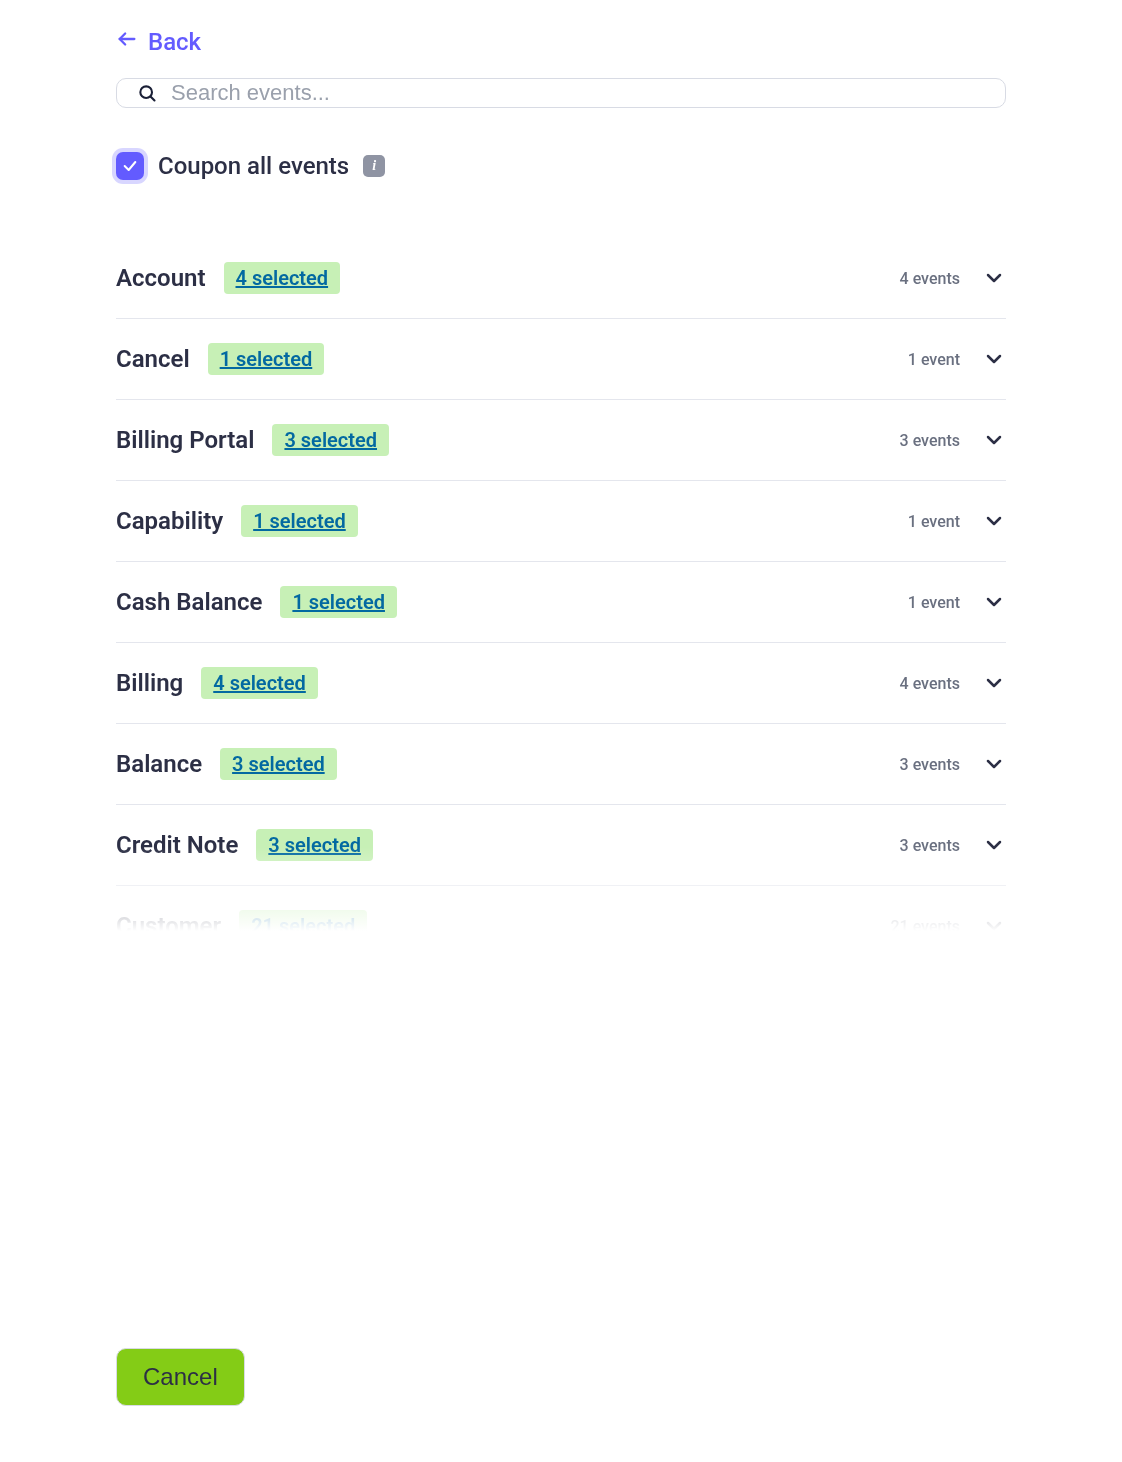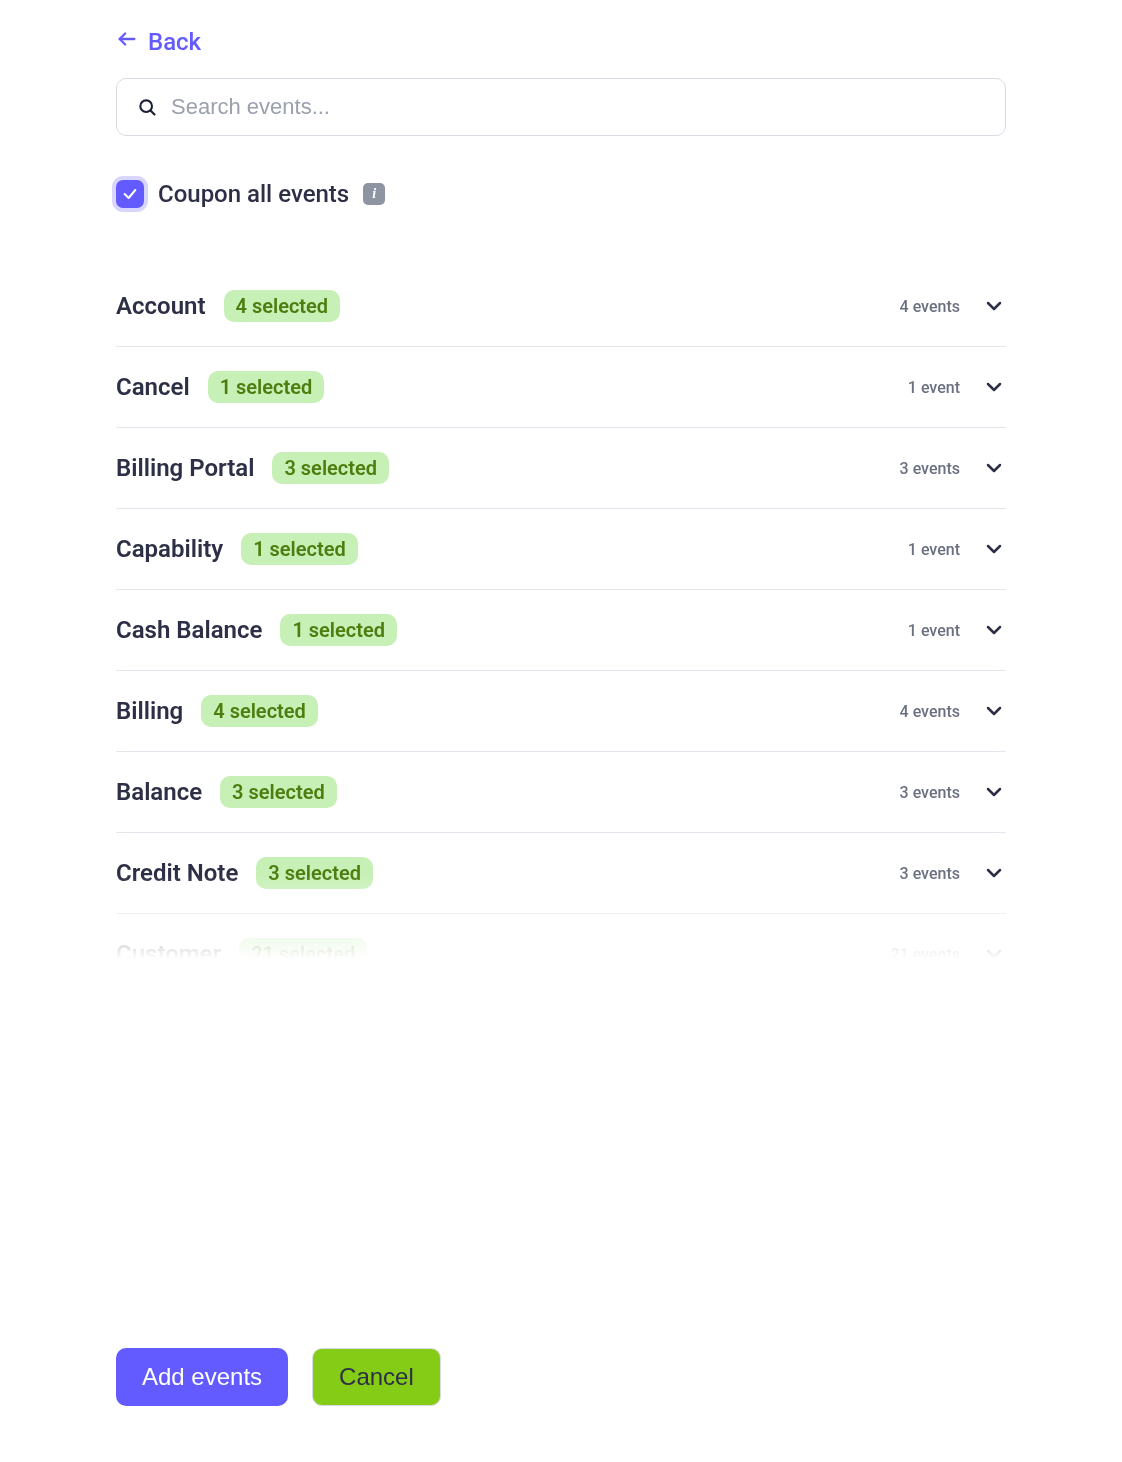--- a/index.html
+++ b/index.html
@@ -40,21 +40,21 @@
     color: #2c2f45;
     margin-bottom: 40px;
     letter-spacing: -0.5px;
   }
   .search-wrap {
     display: flex;
     align-items: center;
     gap: 14px;
     border: 1px solid #d8dbe4;
     border-radius: 10px;
-    padding: 15px 20px;
+    padding: 1px 20px;
     margin-bottom: 44px;
   }
   .search-wrap svg {
     width: 20px;
     height: 20px;
     stroke: #1a1f36;
     flex: none;
   }
   .search-input {
     flex: 1;
@@ -121,25 +121,26 @@
     cursor: pointer;
   }
   .event-name {
     font-size: 24px;
     font-weight: 600;
     color: #2c2f45;
     margin-right: 18px;
   }
   .badge {
     background: #c7f0b6;
-    color: #4d7c0f;
+    color: #0369a1;
     font-size: 20px;
     font-weight: 600;
     padding: 4px 12px;
-    border-radius: 10px;
+    border-radius: 4px;
+    text-decoration: underline;
   }
   .spacer {
     flex: 1;
   }
   .event-count {
     font-size: 16px;
     font-weight: 500;
     color: #6a7080;
     margin-right: 22px;
   }
@@ -304,15 +305,14 @@
             <polyline points="6 9 12 15 18 9"></polyline>
           </svg>
         </div>
       </div>
     <div class="fade"></div>
   </div>
 
 </div>
 
 <div class="footer">
-  <button class="btn btn-primary">Add events</button>
   <button class="btn btn-secondary">Cancel</button>
 </div>
 
 </body></html>

